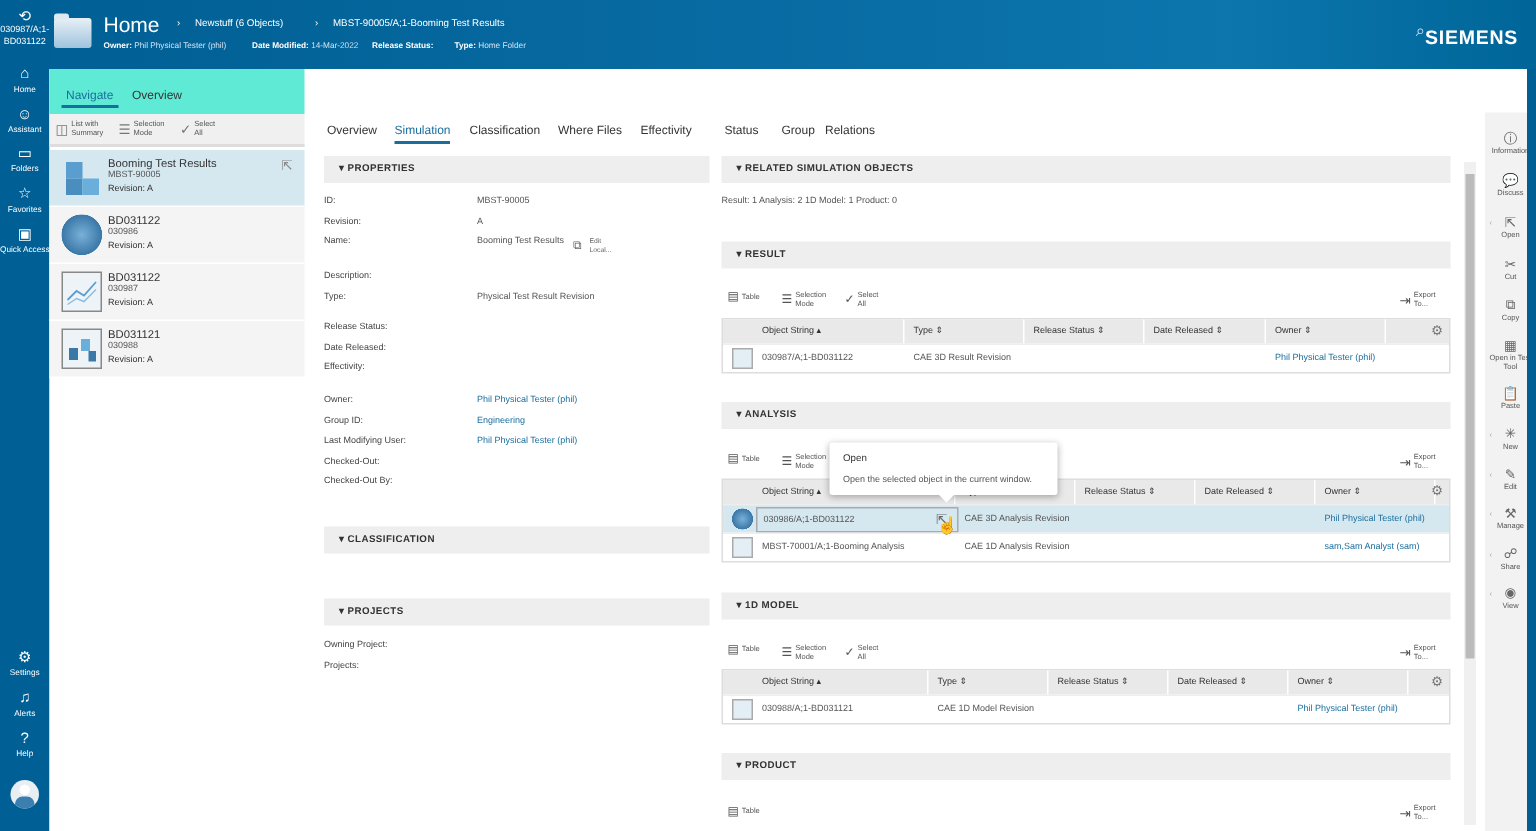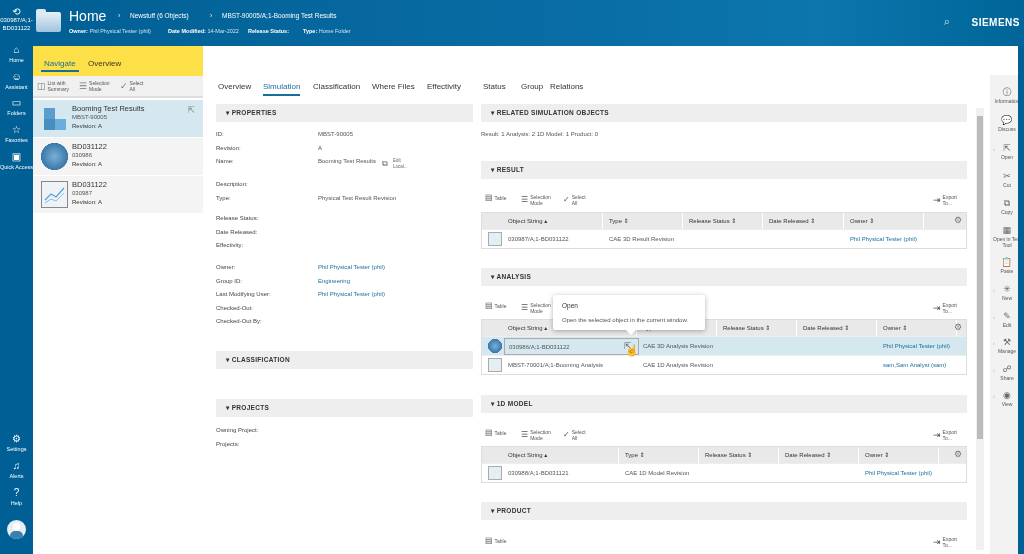--- a/index.html
+++ b/index.html
@@ -9,25 +9,25 @@
 .ln-top{position:absolute;left:0;top:8px;width:33px;text-align:center;font-size:6px;line-height:8px}
 .ln-item{position:absolute;left:0;width:33px;text-align:center;font-size:5.5px;color:#fff}
 .ln-item .ic{display:block;font-size:10px;line-height:12px;margin-bottom:1px}
 .folder-icon{position:absolute;left:36px;top:12px;width:25px;height:20px;background:linear-gradient(#e8f0f6,#9fc3dd);border-radius:2px}
 .folder-icon:before{content:"";position:absolute;left:0;top:-3px;width:10px;height:4px;background:#dde9f1;border-radius:2px 2px 0 0}
 .h-title{position:absolute;left:69px;top:8px;font-size:14px;color:#fff}
 .h-crumb{position:absolute;top:12px;font-size:6.5px;color:#fff}
 .h-meta{position:absolute;top:28px;font-size:5.5px;color:#fff}
 .h-meta b{font-weight:bold}
 .h-meta span{color:#cfe3f1}
-.siemens{position:absolute;right:4px;top:17px;font-weight:bold;color:#fff;font-size:10px;letter-spacing:.5px}
+.siemens{position:absolute;right:12px;top:17px;font-weight:bold;color:#fff;font-size:13px;letter-spacing:.5px}
 .search-ic{position:absolute;right:74px;top:15px;color:#cfe3f1;font-size:11px}
 
 .lp{position:absolute;left:33px;top:46px;width:170px;height:508px;background:#fff}
-.lp-tabs{position:absolute;left:0;top:0;width:170px;height:30px;background:#fde047}
+.lp-tabs{position:absolute;left:0;top:0;width:170px;height:30px;background:#5eead4}
 .lp-tab{position:absolute;top:13px;font-size:8px;color:#333}
 .lp-tab.active{color:#1a6e9e}
 .lp-tab.active:after{content:"";position:absolute;left:-3px;right:-3px;bottom:-4px;height:2px;background:#1a6e9e}
 .lp-toolbar{position:absolute;left:0;top:30px;width:170px;height:22px;background:#f0f0f0;border-bottom:2px solid #ddd}
 .tb-btn{position:absolute;font-size:5px;color:#555;line-height:6px;display:flex;align-items:center;gap:2px}
 .tb-btn .ic{font-size:9px;color:#777}
 .lp-list{position:absolute;left:0;top:54px;width:170px}
 .li{position:relative;height:38px;background:#f4f4f4;border-bottom:1px solid #fff}
 .li.sel{background:#d5e8f0}
 .li .thumb{position:absolute;left:8px;top:5px;width:27px;height:27px}
@@ -138,20 +138,30 @@
     </div>
     <div class="li">
       <div class="thumb" style="border:1px solid #888;background:#eef3f7"><svg width="25" height="25">
             <polyline points="3,18 9,12 14,15 22,6" fill="none" stroke="#5a9ed0" stroke-width="1.2"></polyline>
             <polyline points="3,21 9,17 14,19 22,11" fill="none" stroke="#8abedf" stroke-width="1"></polyline>
           </svg></div>
       <div class="t1">BD031122</div>
       <div class="t2">030987</div>
       <div class="t3">Revision:  A</div>
     </div>
+    <div class="li">
+      <div class="thumb" style="border:1px solid #888;background:#eef3f7">
+          <div style="position:absolute;left:4px;top:12px;width:6px;height:8px;background:#3a78a8"></div>
+          <div style="position:absolute;left:12px;top:6px;width:6px;height:8px;background:#6aaedc"></div>
+          <div style="position:absolute;left:17px;top:14px;width:5px;height:7px;background:#3a78a8"></div>
+        </div>
+      <div class="t1">BD031121</div>
+      <div class="t2">030988</div>
+      <div class="t3">Revision:  A</div>
+    </div>
   </div>
 </div>
 
 <div class="main"></div>
 <div class="mtab" style="left:218px;top:82px">Overview</div>
 <div class="mtab active" style="left:263px;top:82px">Simulation</div>
 <div class="mtab" style="left:313px;top:82px">Classification</div>
 <div class="mtab" style="left:372px;top:82px">Where Files</div>
 <div class="mtab" style="left:427px;top:82px">Effectivity</div>
 <div class="mtab" style="left:483px;top:82px">Status</div>

